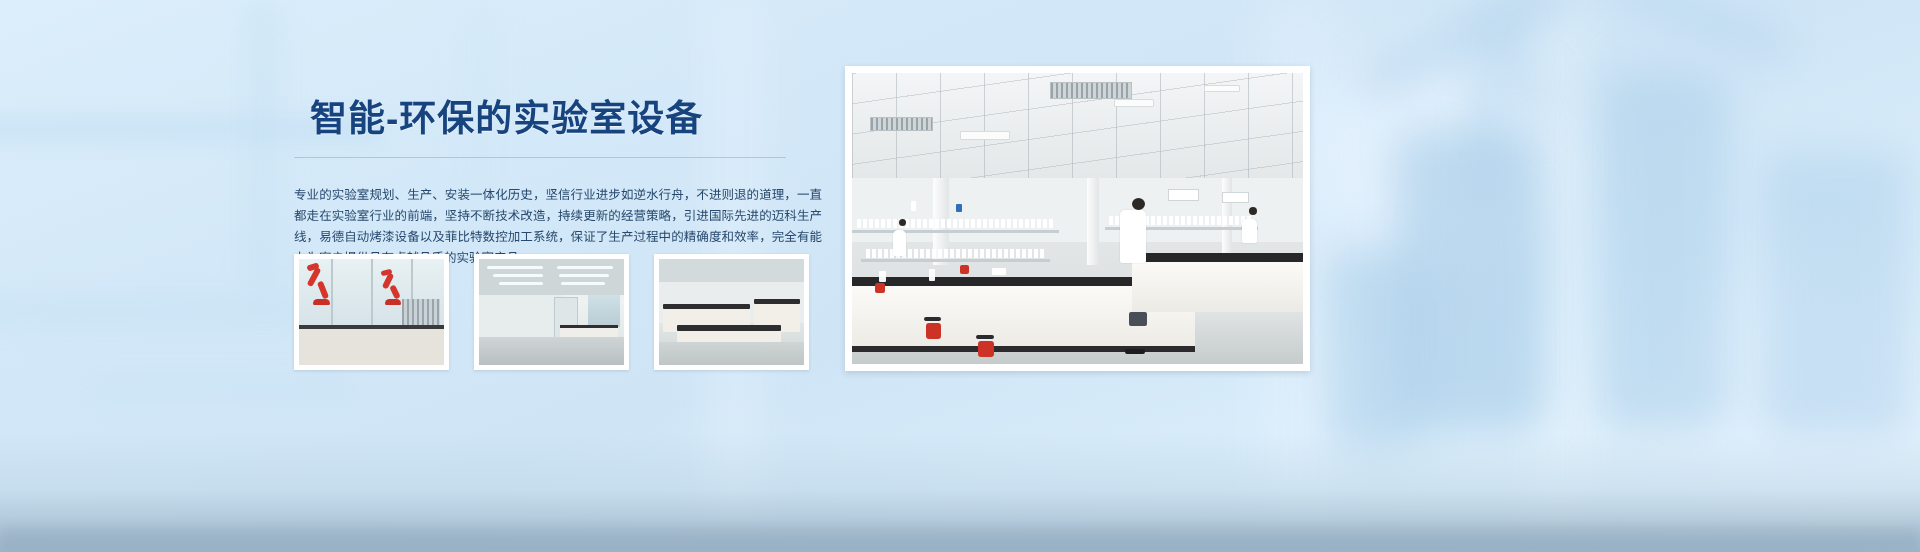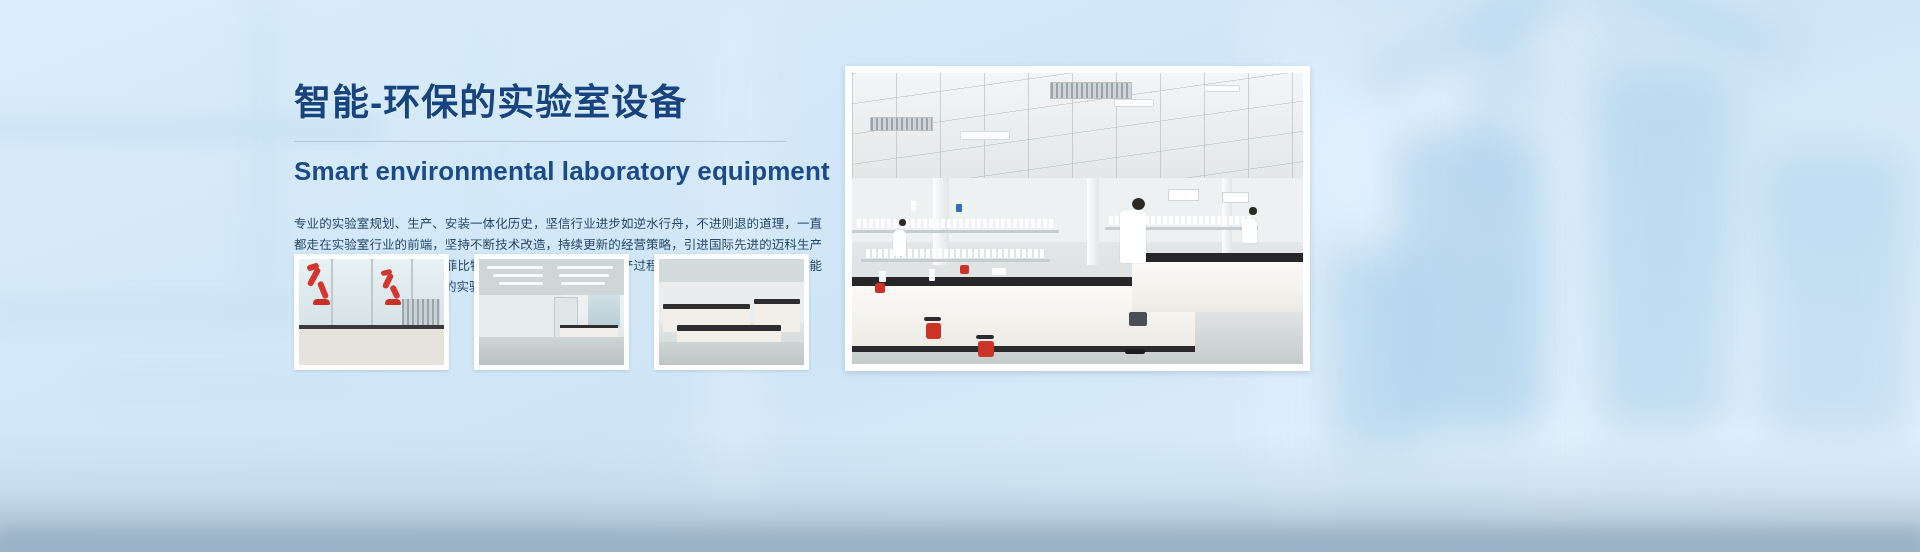--- a/index.html
+++ b/index.html
@@ -54,21 +54,21 @@
   .bottom-band2{
     position:absolute;left:0;bottom:0;width:1920px;height:26px;
     background:linear-gradient(180deg,rgba(150,173,192,.35) 0%,#93aec4 100%);
     filter:blur(6px);opacity:.9;
   }
 
   
   .text-col{position:absolute;left:294px;top:82px;width:534px;}
   .headline-cn{
     font-size:37px;font-weight:700;letter-spacing:1px;color:#17447e;
-    line-height:1.15;margin:0;white-space:nowrap;
+    line-height:1.15;margin:16px;white-space:nowrap;
     text-shadow:0 1px 0 rgba(255,255,255,.5);
   }
   .rule{height:1px;background:#b2c6d6;margin:16px 0 14px 0;width:492px;}
   .headline-en{
     font-size:26px;font-weight:700;color:#1a4a88;margin:0;
     line-height:1.2;letter-spacing:.1px;white-space:nowrap;
   }
   .desc{
     margin:26px 0 0 0;width:528px;color:#27496d;
     font-size:12.5px;line-height:21px;text-align:justify;
@@ -183,21 +183,20 @@
     <div class="ms ms4"></div>
     <div class="ms arm1"></div>
     <div class="ms arm2"></div>
     <div class="ms arm3"></div>
     <div class="ms stem1"></div>
   </div>
 
   <div class="text-col">
     <h1 class="headline-cn">智能-环保的实验室设备</h1>
     <div class="rule"></div>
-    <h2 class="headline-en">Smart environmental laboratory equipment</h2>
     <p class="desc">专业的实验室规划、生产、安装一体化历史，坚信行业进步如逆水行舟，不进则退的道理，一直都走在实验室行业的前端，坚持不断技术改造，持续更新的经营策略，引进国际先进的迈科生产线，易德自动烤漆设备以及菲比特数控加工系统，保证了生产过程中的精确度和效率，完全有能力为客户提供具有卓越品质的实验室产品。</p>
   </div>
 
   <div class="thumbs">
 
     <div class="thumb">
       <div class="thumb-inner t1">
         <div class="glass"></div>
         <div class="mullion" style="left:32px"></div>
         <div class="mullion" style="left:72px"></div>

